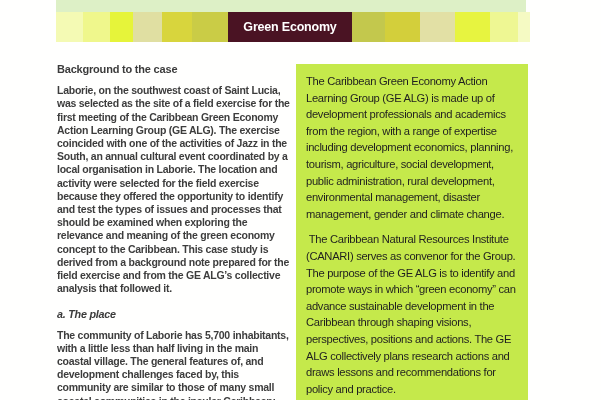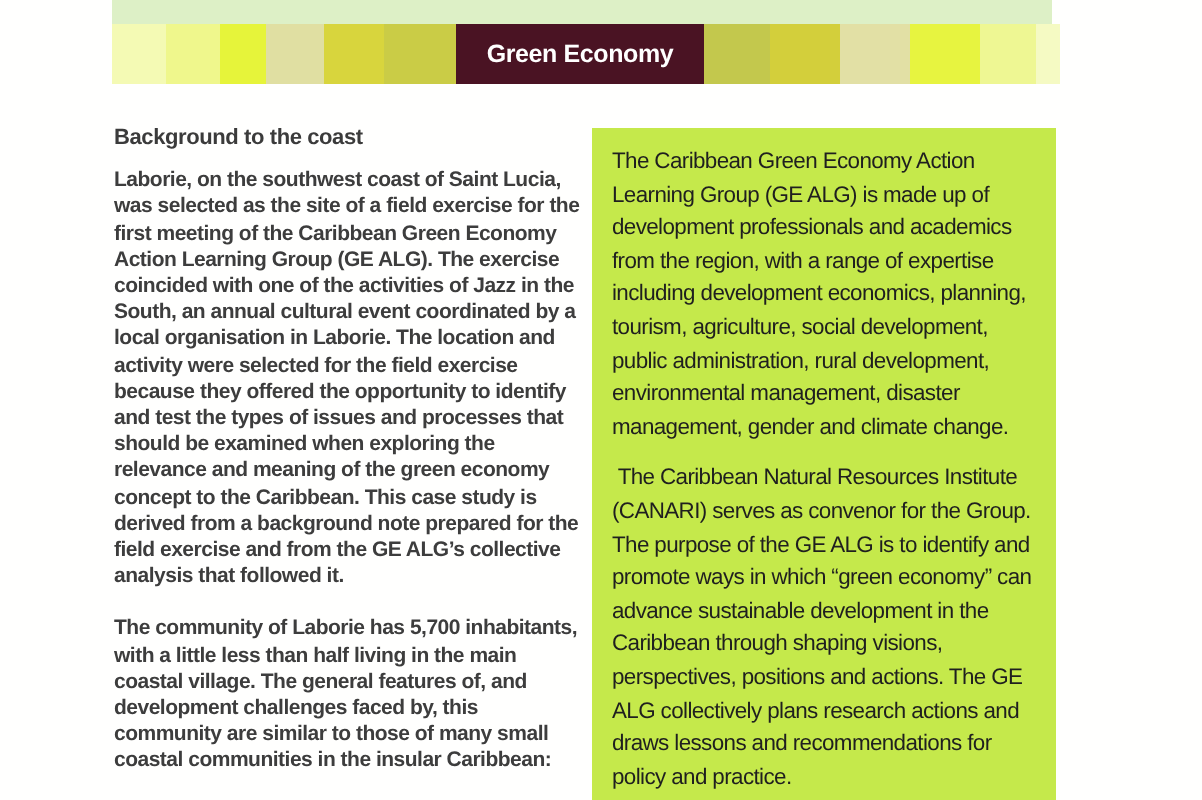--- a/index.html
+++ b/index.html
@@ -68,22 +68,23 @@
           <div class="sq" style="background: rgb(211, 207, 59); width: 35px;"></div>
           <div class="sq" style="background: rgb(226, 224, 165); width: 35px;"></div>
           <div class="sq" style="background: rgb(231, 244, 64); width: 35px;"></div>
           <div class="sq" style="background: rgb(238, 247, 147); width: 28px;"></div>
           <div class="sq" style="background: rgb(245, 250, 195); width: 12px;"></div>
         </div>
     </div>
   </div>
 
   <div class="left-col">
-    <h2>Background to the coast</h2>
+    <h2>Background to the case</h2>
     <p>Laborie, on the southwest coast of Saint Lucia, was selected as the site of a field exercise for the first meeting of the Caribbean Green Economy Action Learning Group (GE ALG). The exercise coincided with one of the activities of Jazz in the South, an annual cultural event coordinated by a local organisation in Laborie. The location and activity were selected for the field exercise because they offered the opportunity to identify and test the types of issues and processes that should be examined when exploring the relevance and meaning of the green economy concept to the Caribbean. This case study is derived from a background note prepared for the field exercise and from the GE ALG’s collective analysis that followed it.</p>
+    <h3>a. The place</h3>
     <p>The community of Laborie has 5,700 inhabitants, with a little less than half living in the main coastal village. The general features of, and development challenges faced by, this community are similar to those of many small coastal communities in the insular Caribbean:</p>
   </div>
 
   <div class="green-box" style="background: rgb(197, 233, 75);">
     <p>The Caribbean Green Economy Action Learning Group (GE ALG) is made up of development professionals and academics from the region, with a range of expertise including development economics, planning, tourism, agriculture, social development, public administration, rural development, environmental management, disaster management, gender and climate change.</p>
     <p> The Caribbean Natural Resources Institute (CANARI) serves as convenor for the Group. The purpose of the GE ALG is to identify and promote ways in which “green economy” can advance sustainable development in the Caribbean through shaping visions, perspectives, positions and actions. The GE ALG collectively plans research actions and draws lessons and recommendations for policy and practice.</p>
 
   </div>
 
 </div>

